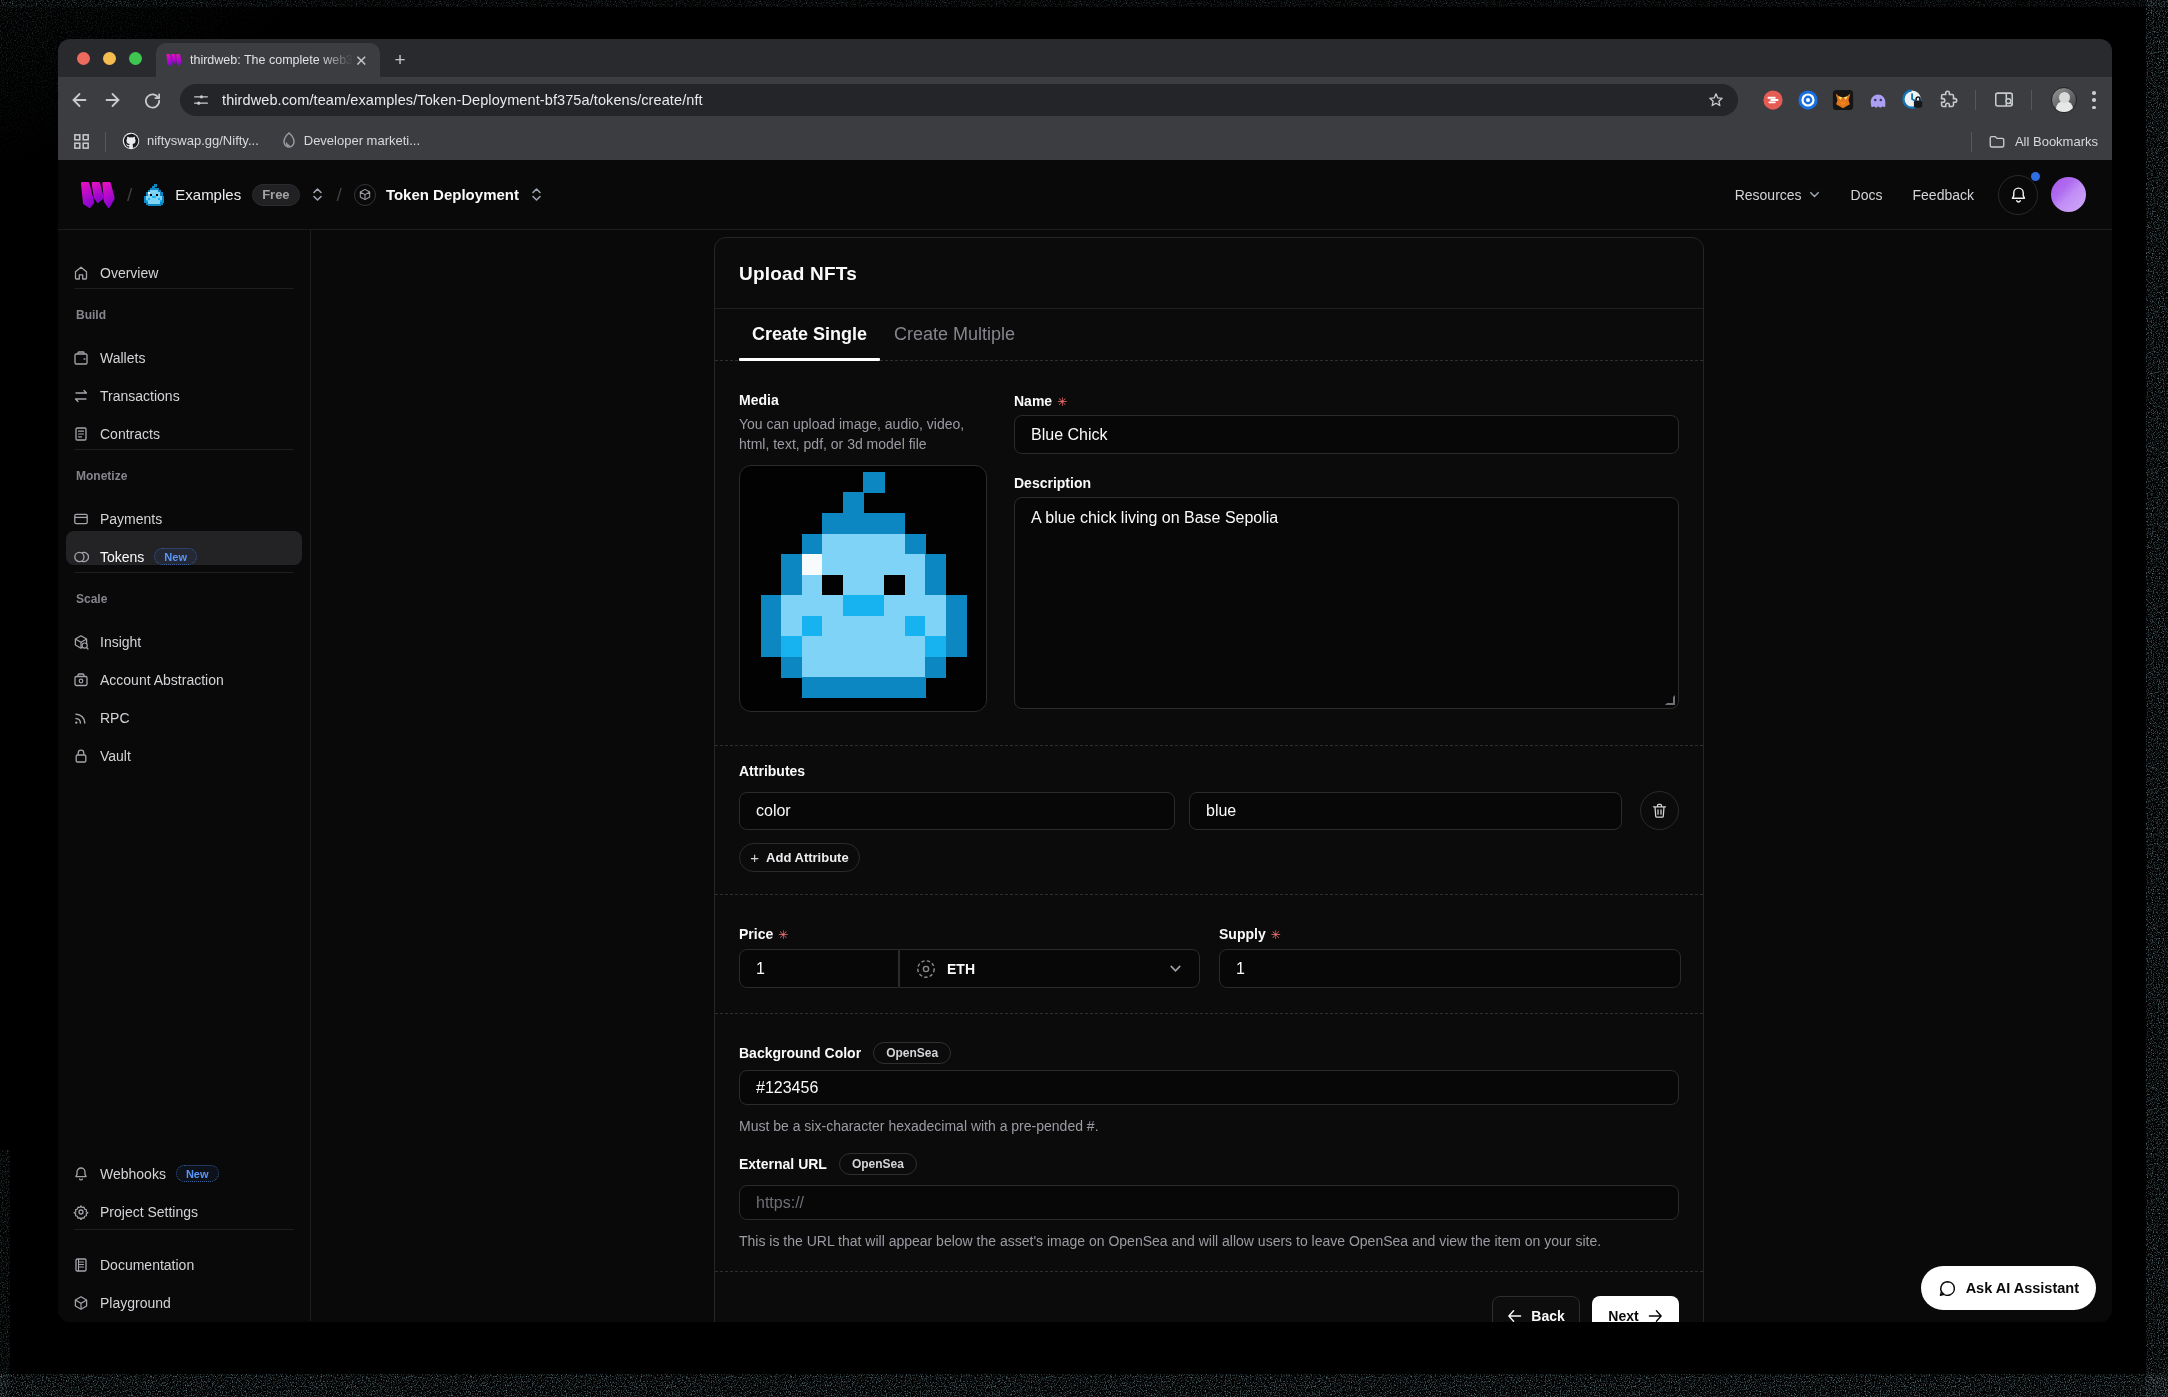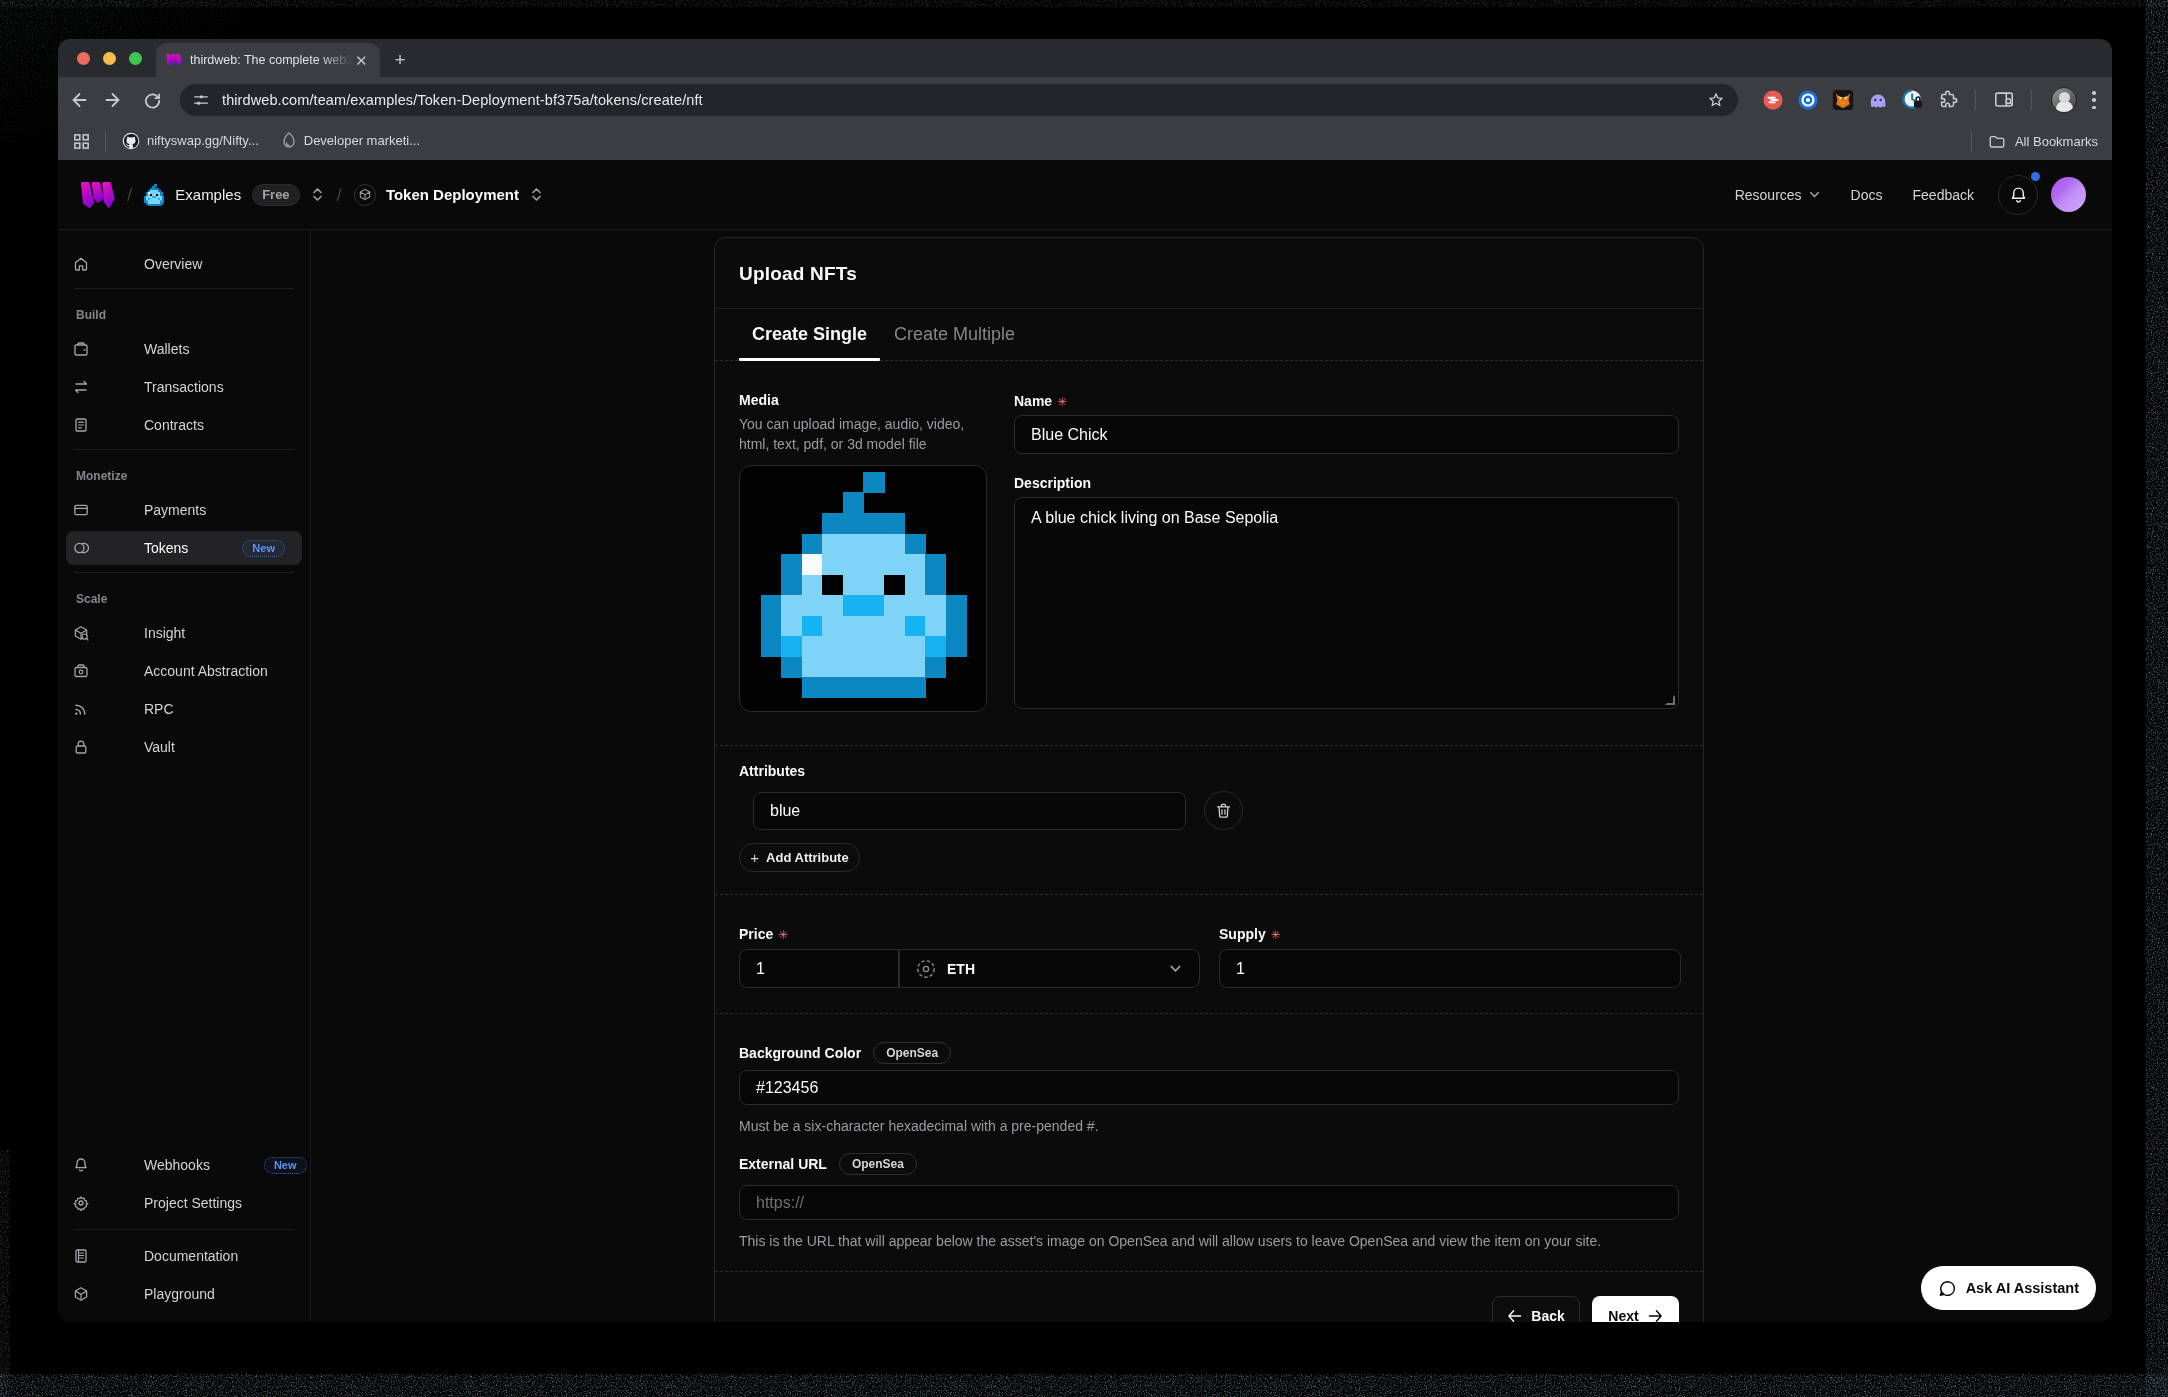--- a/index.html
+++ b/index.html
@@ -77,22 +77,22 @@
   .hdr-link .chev { margin-left:6px; display:flex; }
   .bell-btn { width:40px; height:40px; border-radius:50%; border:1px solid #2a2a2e; margin-left:24px;
     display:flex; align-items:center; justify-content:center; position:relative; }
   .bell-dot { position:absolute; right:-3px; top:-4px; width:9px; height:9px; border-radius:50%; background:#2f6fe4; }
   .user-avatar { width:35px; height:35px; border-radius:50%; margin-left:13px;
     background:linear-gradient(315deg,#cda5f9 8%,#c18ef6 45%,#b06cf0 65%,#a855ec 100%); }
 
   .appbody { display:flex; height:1091px; }
   .sidebar { width:253px; border-right:1px solid #1d1d1d; padding:15px 8px 8px 8px;
     display:flex; flex-direction:column; flex:none; }
-  .sb-item { height:34px; border-radius:8px; display:flex; align-items:center; padding:0 7px;
-    color:#d4d4d8; font-size:14px; margin:2px 0;gap:44px; }
+  .sb-item { height:34px; border-radius:8px; display:flex; align-items:flex-end; padding:0 7px;
+    color:#d4d4d8; font-size:14px; margin:2px 0; }
   .sb-item .sb-ic { width:16px; display:flex; justify-content:center; margin-right:11px; color:#a4a4ab; flex:none;}
   .sb-item.active { background:#232326; color:#fafafa; }
   .sb-label { font-size:12px; color:#85858d; font-weight:600; padding:0 10px; margin:14px 0 8px; }
   .sb-div { height:1px; background:#1e1e1e; margin:5px 8px; }
   .sb-div.btm { margin:7px 8px; }
   .sb-spacer { flex:1; }
   .new-badge { margin-left:10px; font-size:11px; font-weight:700; color:#5b96f7;
     border:1px dotted #3a5f9e; background:rgba(47,111,228,.08); padding:1.5px 9px; border-radius:999px; }
 
   .content { position:relative; flex:1; }
@@ -738,20 +738,23 @@
               <div class="inp desc-box">
                 <span>A blue chick living on Base Sepolia</span>
                 <span class="resize-h"></span>
               </div>
             </div>
           </div>
 
           <div class="sec sec2">
             <div class="lbl">Attributes</div>
             <div class="attr-row">
+              <div class="inp attr-name">
+                  <span>color</span>
+                </div>
               <div class="inp attr-val">
                   <span>blue</span>
                 </div>
               <div class="trash-btn">
                 <svg width="15" height="16" viewBox="0 0 15 16">
                   <path d="M1.5 3.8h12M5.5 3.8V2.4a1 1 0 0 1 1-1h2a1 1 0 0 1 1 1v1.4M3 3.8l.7 9.3a1.2 1.2 0 0 0 1.2 1.1h5.2a1.2 1.2 0 0 0 1.2-1.1l.7-9.3M6 6.8v4.4M9 6.8v4.4" fill="none" stroke="currentColor" stroke-width="1.25" stroke-linecap="round" stroke-linejoin="round"></path>
                 </svg>
               </div>
             </div>
             <div class="add-attr">

